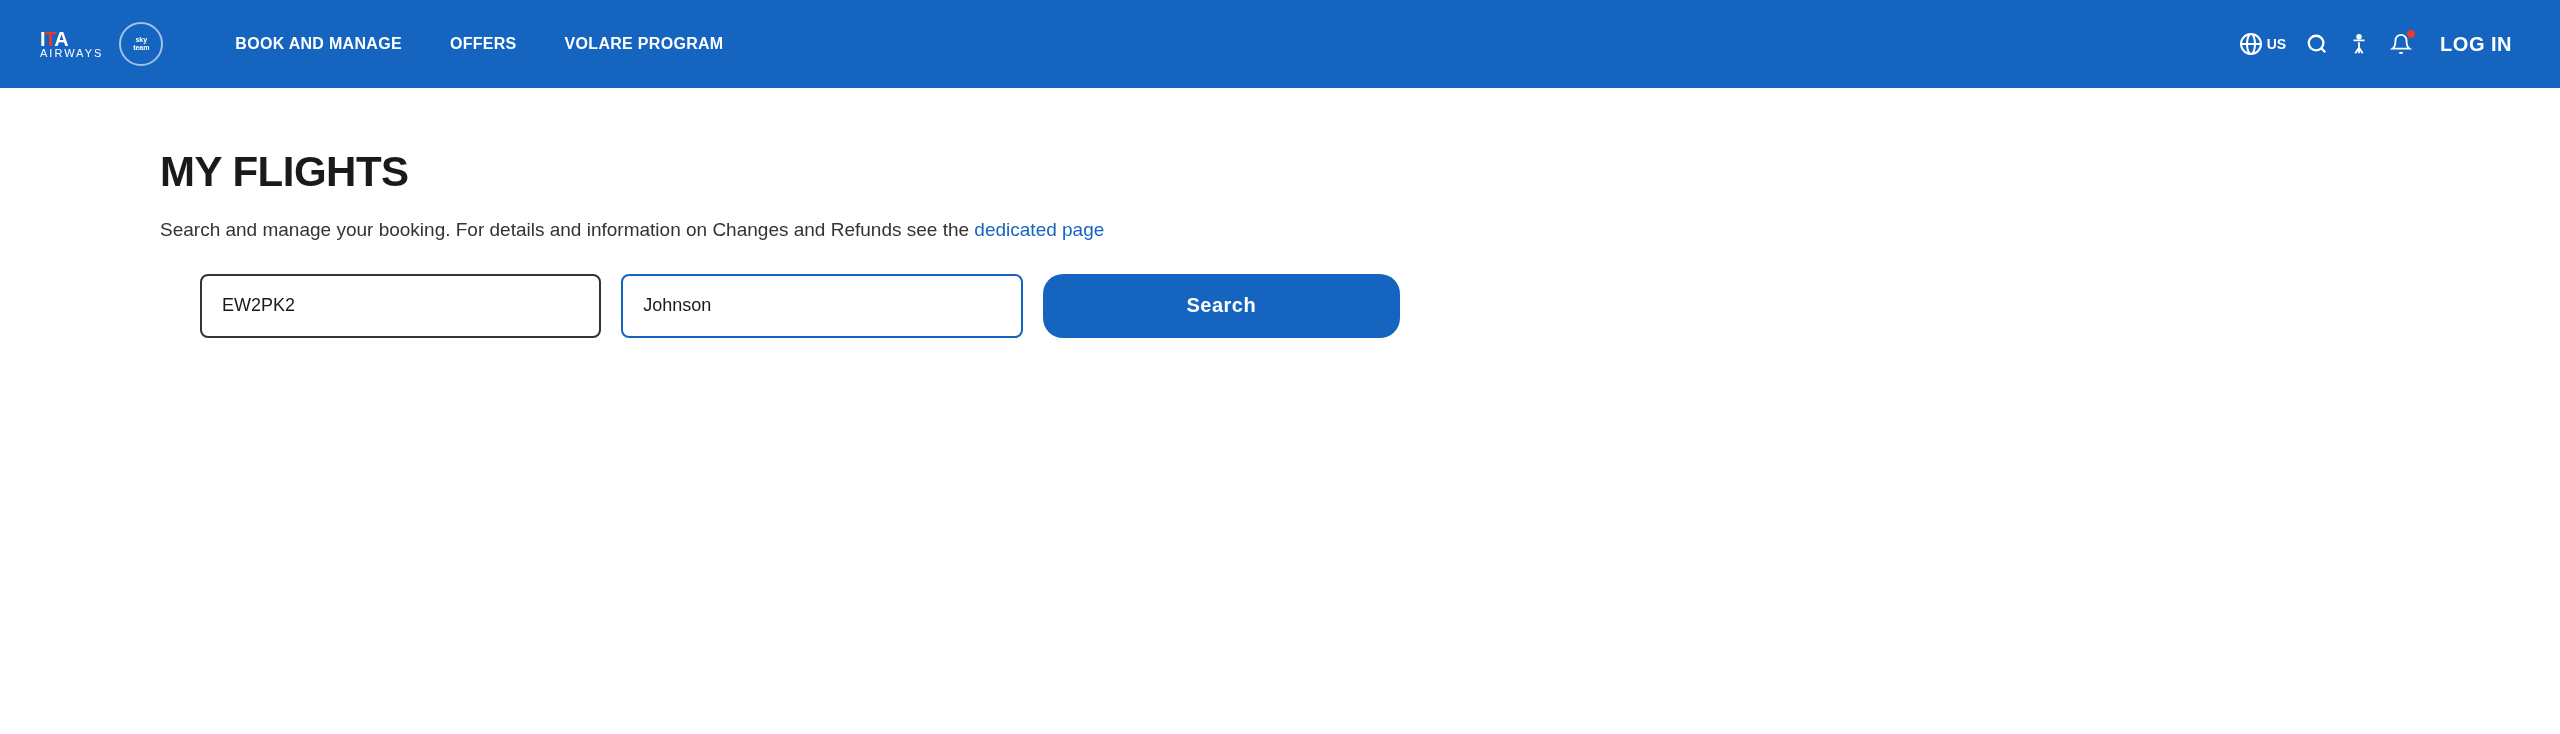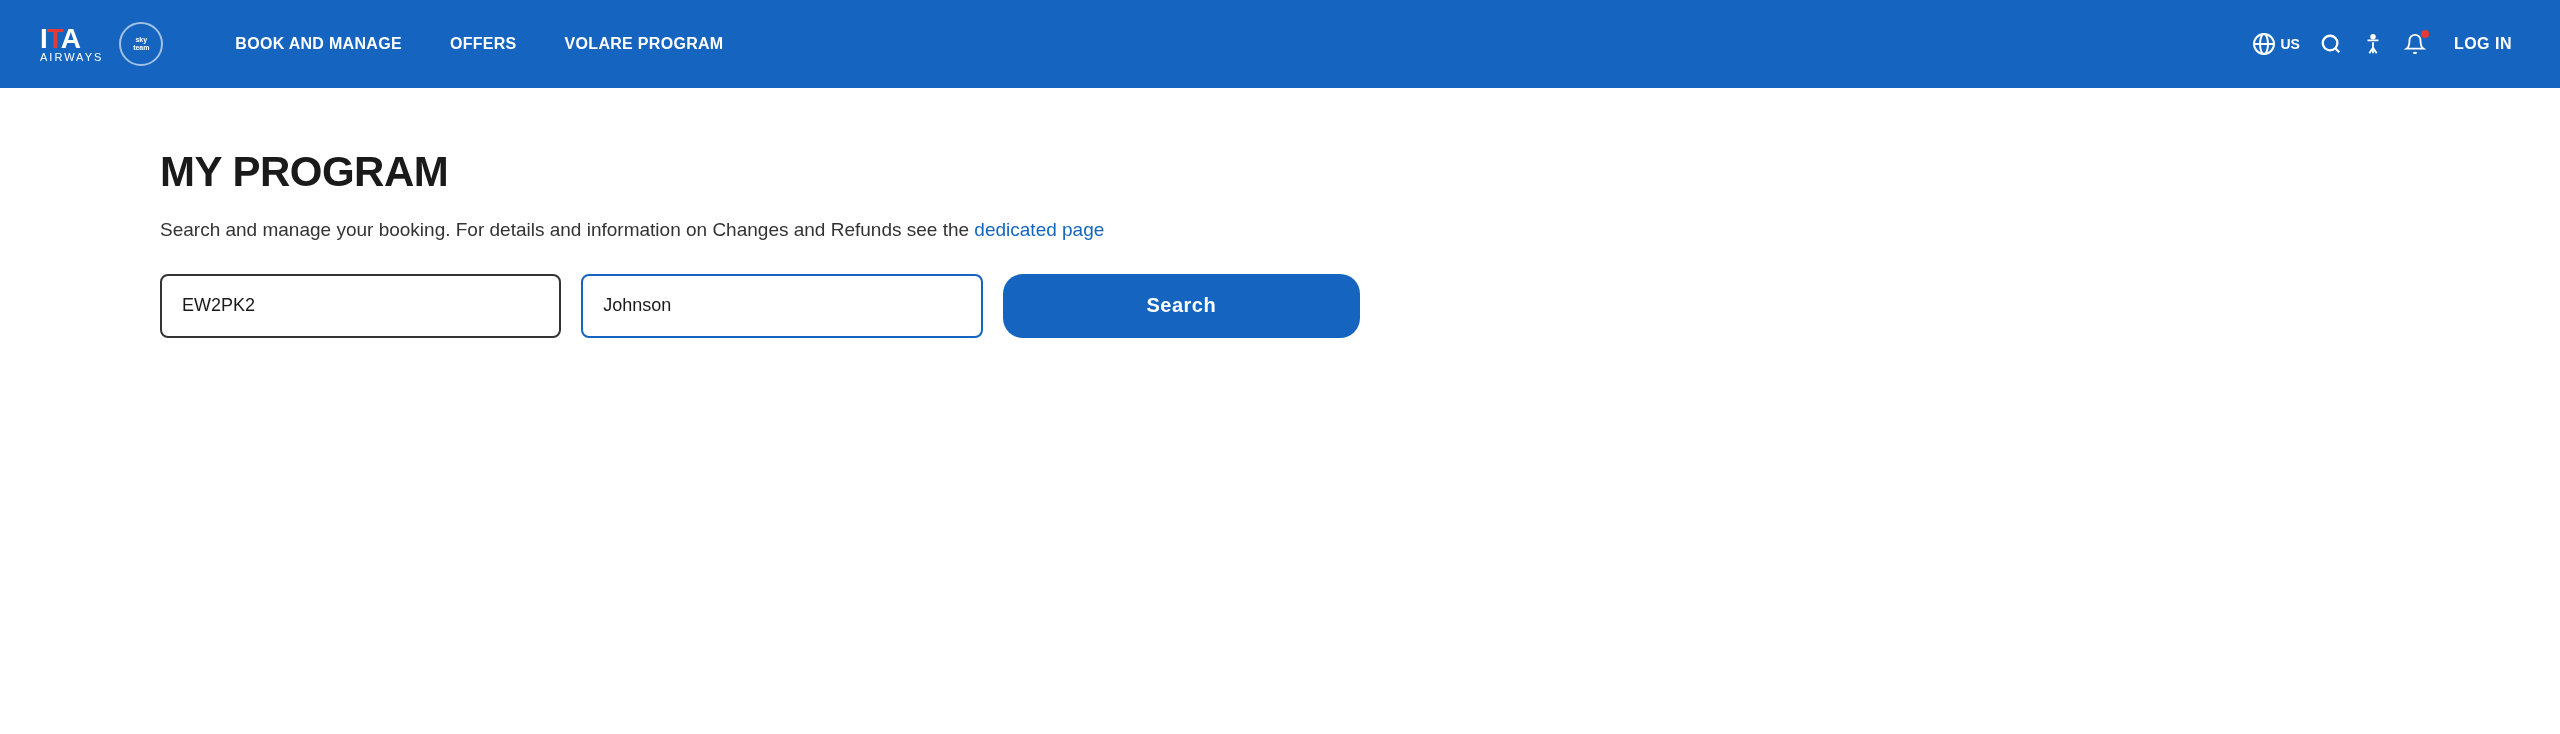--- a/index.html
+++ b/index.html
@@ -27,21 +27,21 @@
       margin-right: 48px;
     }
 
     .logo-ita {
       display: flex;
       align-items: center;
       gap: 0;
     }
 
     .logo-text {
-      font-size: 28px;
+      font-size: 20px;
       font-weight: 900;
       color: white;
       letter-spacing: -1px;
       line-height: 1;
     }
 
     .logo-text .i-letter { color: white; }
     .logo-text .t-letter { color: #E53935; }
     .logo-text .a-letter { color: white; }
 
@@ -126,21 +126,21 @@
       top: -3px;
       right: -3px;
       width: 8px;
       height: 8px;
       background: #E53935;
       border-radius: 50%;
     }
 
     .login-btn {
       color: white;
-      font-size: 16px;
+      font-size: 20px;
       font-weight: 700;
       cursor: pointer;
       letter-spacing: 0.5px;
       padding: 0 8px;
     }
 
     
     main {
       background: white;
       min-height: calc(734px - 88px);
@@ -165,20 +165,21 @@
     .description a {
       color: #1565C0;
       text-decoration: none;
     }
 
     .search-form {
       display: flex;
       align-items: center;
       gap: 20px;
       max-width: 1200px;
+      margin-left: 40px;
     }
 
     .input-field {
       flex: 1;
       height: 64px;
       border: 2px solid #333;
       border-radius: 8px;
       padding: 0 20px;
       font-size: 18px;
       color: #1a1a1a;
@@ -269,21 +270,21 @@
       <div class="bell-dot"></div>
     </div>
 
     <span class="login-btn">LOG IN</span>
   </div>
 
   <div class="divider-line"></div>
 </header>
 
 <main>
-  <h1 class="page-title">MY PROGRAM</h1>
+  <h1 class="page-title">MY FLIGHTS</h1>
 
   <p class="description">
     <span>Search and manage your booking. For details and information on Changes and Refunds see the</span>
     <span> </span>
     <a href="#">dedicated page</a>
   </p>
 
   <div class="search-form">
     <input type="text" class="input-field" value="EW2PK2" style="">
 

